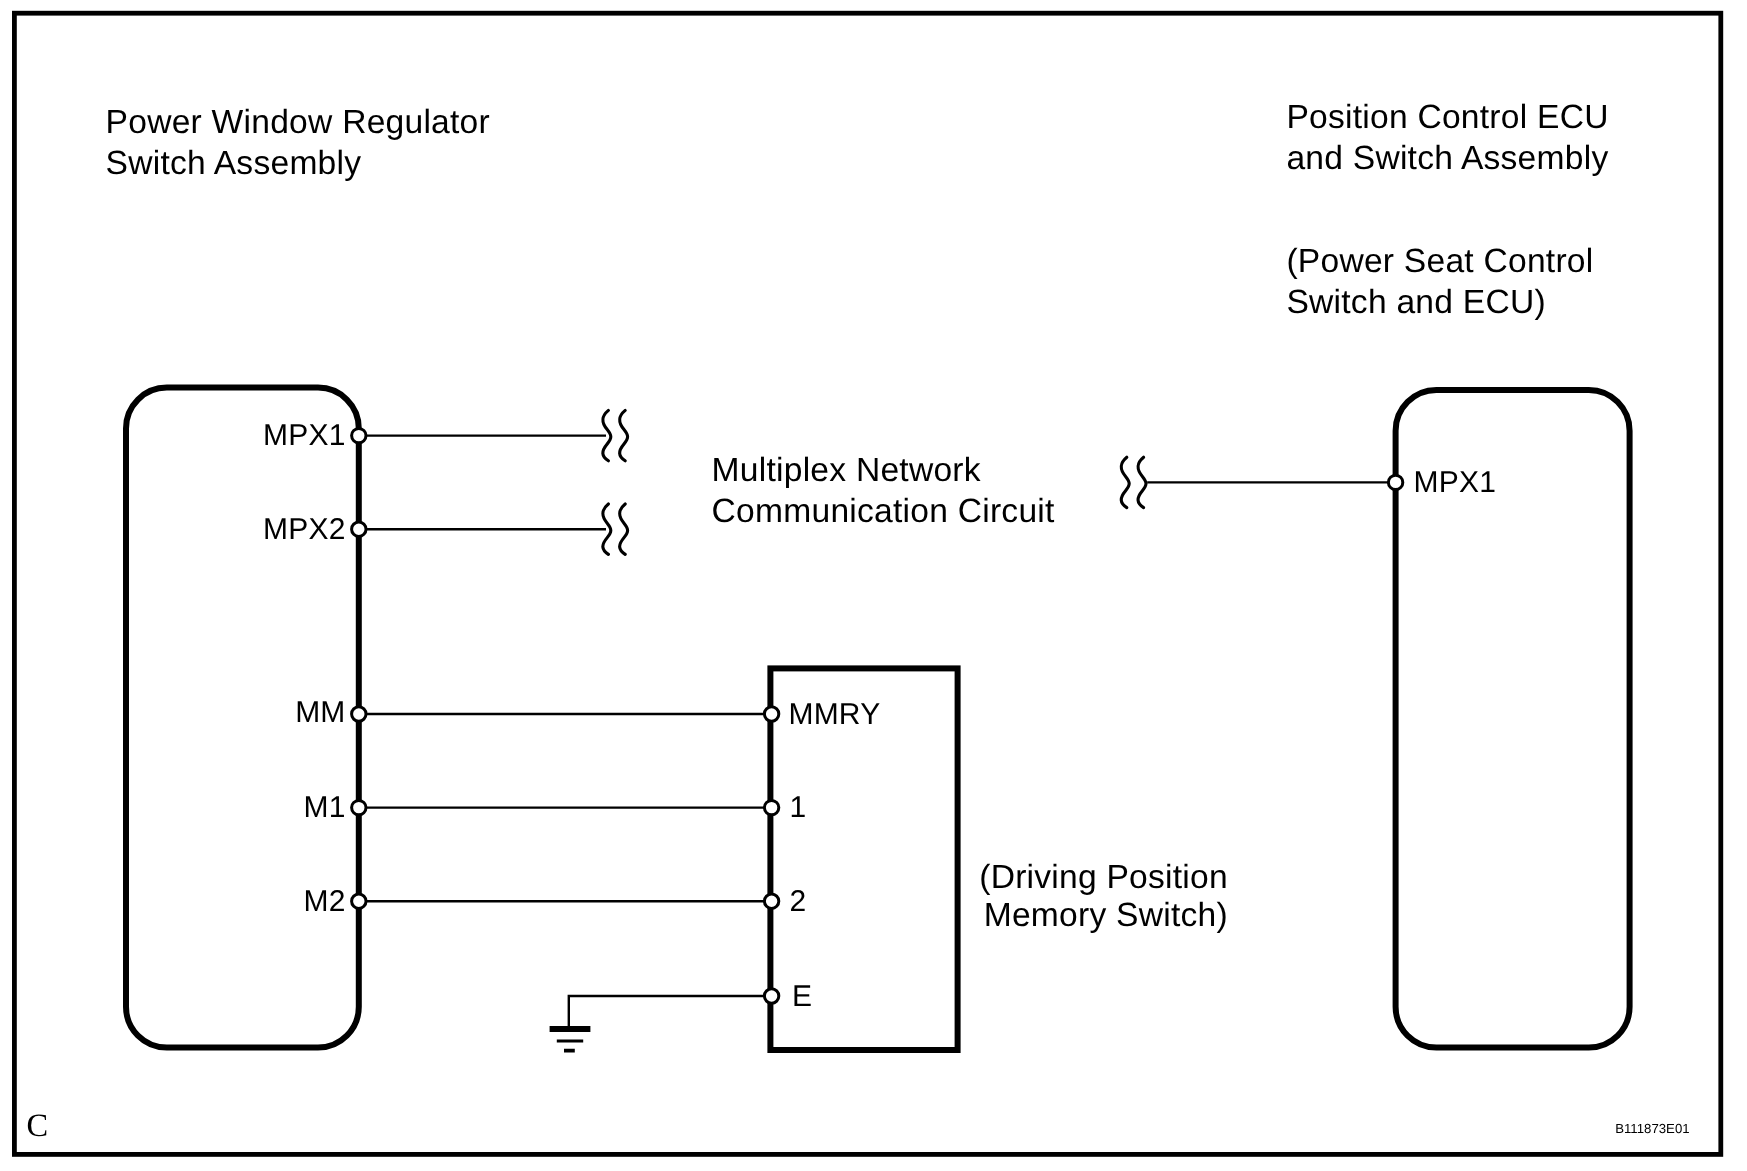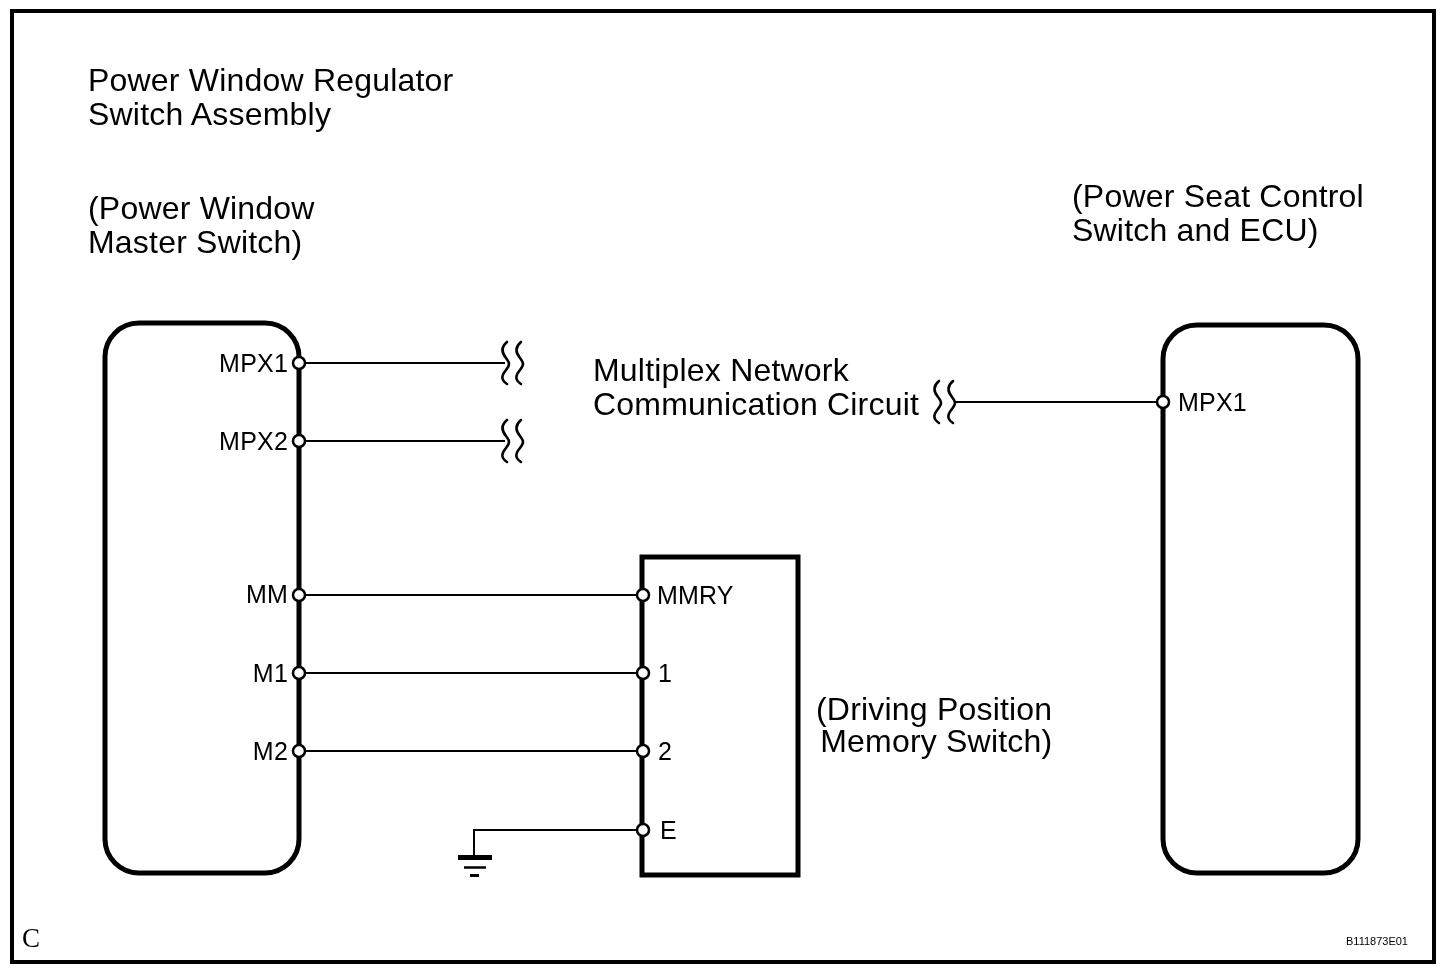--- a/index.html
+++ b/index.html
@@ -18,24 +18,25 @@
   }
   .art {
     position: absolute;
     left: 0;
     top: 0;
     width: 1456px;
     height: 976px;
   }
   .lbl {
     position: absolute;
-    font-size: 32px;
+    font-size: 28px;
     line-height: 34px;
     white-space: pre-line;
     letter-spacing: 0.2px;
+    margin-top: 22px;
   }
   .pin {
     position: absolute;
     font-size: 25px;
     line-height: 26px;
     white-space: nowrap;
     letter-spacing: 0.2px;
   }
   .pin.right-align {
     width: 110px;
@@ -114,23 +115,23 @@
       <circle cx="643" cy="595" r="6"></circle>
       <circle cx="643" cy="673" r="6"></circle>
       <circle cx="643" cy="751" r="6"></circle>
       <circle cx="643" cy="830" r="6"></circle>
       <circle cx="1163" cy="402" r="6"></circle>
     </g>
   </svg>
 
   <div class="lbl" style="left:88px; top:63px;">Power Window Regulator
 Switch Assembly</div>
-  <div class="lbl" style="left:88px; top:191px;">(Power Window
-Master Switch)</div>
 
+  <div class="lbl" style="left:1072px; top:59px;">Position Control ECU
+and Switch Assembly</div>
   <div class="lbl" style="left:593px; top:353px;">Multiplex Network
 Communication Circuit</div>
 
   <div class="lbl" style="left:1072px; top:179px;">(Power Seat Control
 Switch and ECU)</div>
 
   <div class="lbl mem-sub" style="left:816px; top:693px;">(Driving Position
 Memory Switch)</div>
 
   <div class="pin right-align" style="left:178px; top:350px;">MPX1</div>

